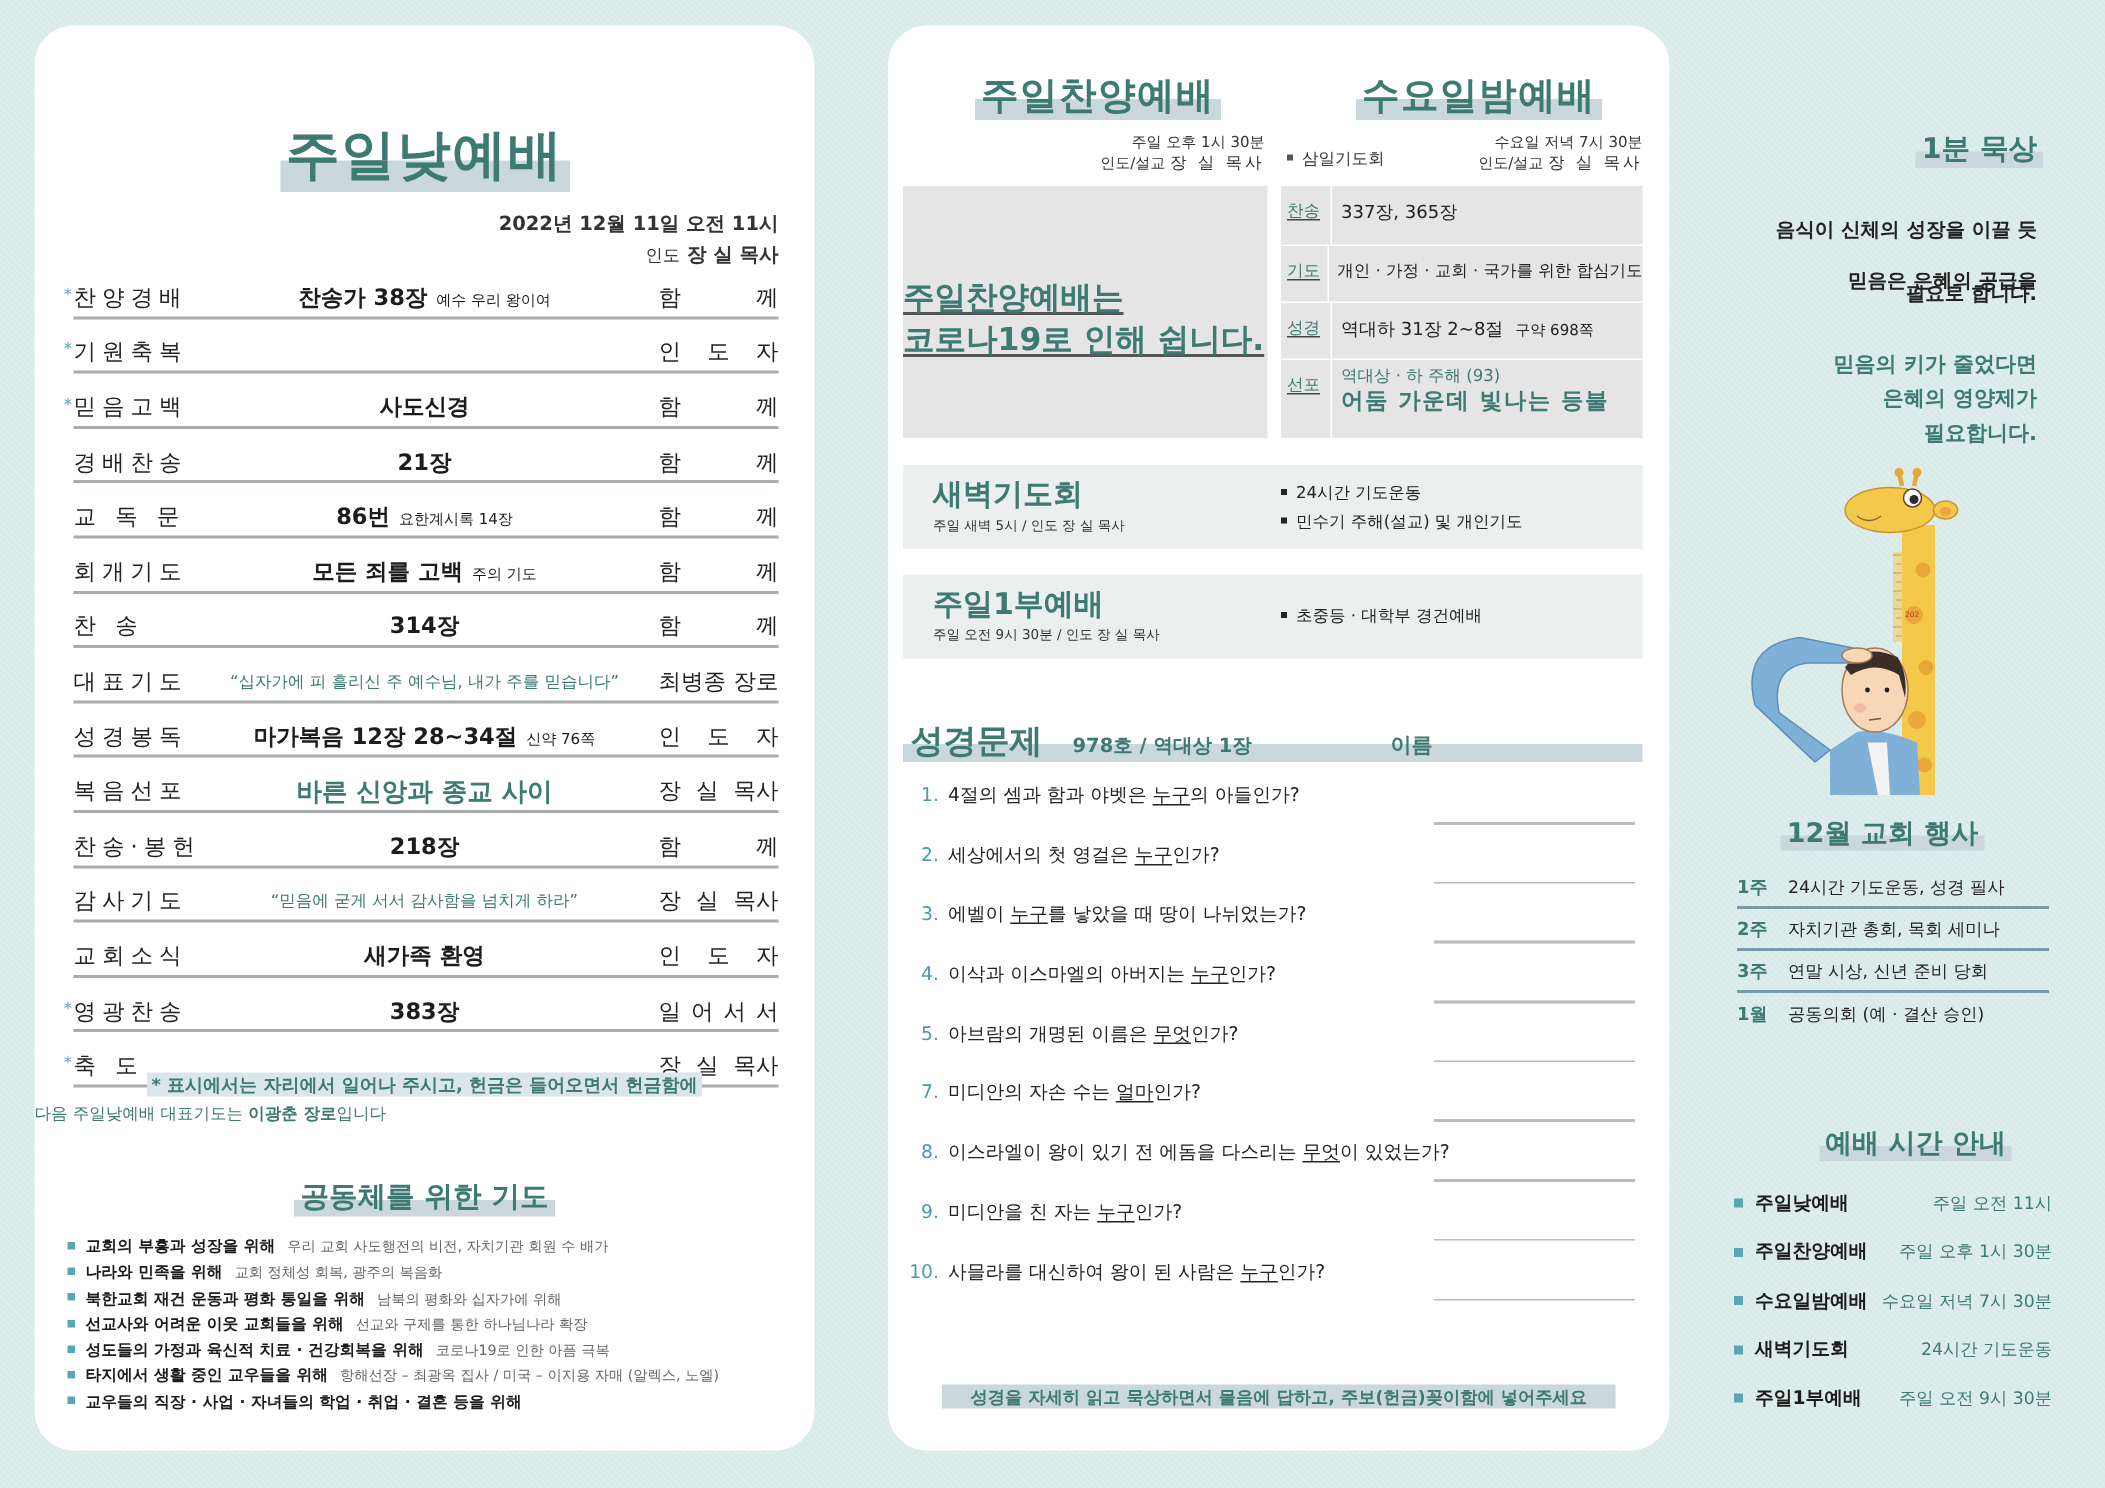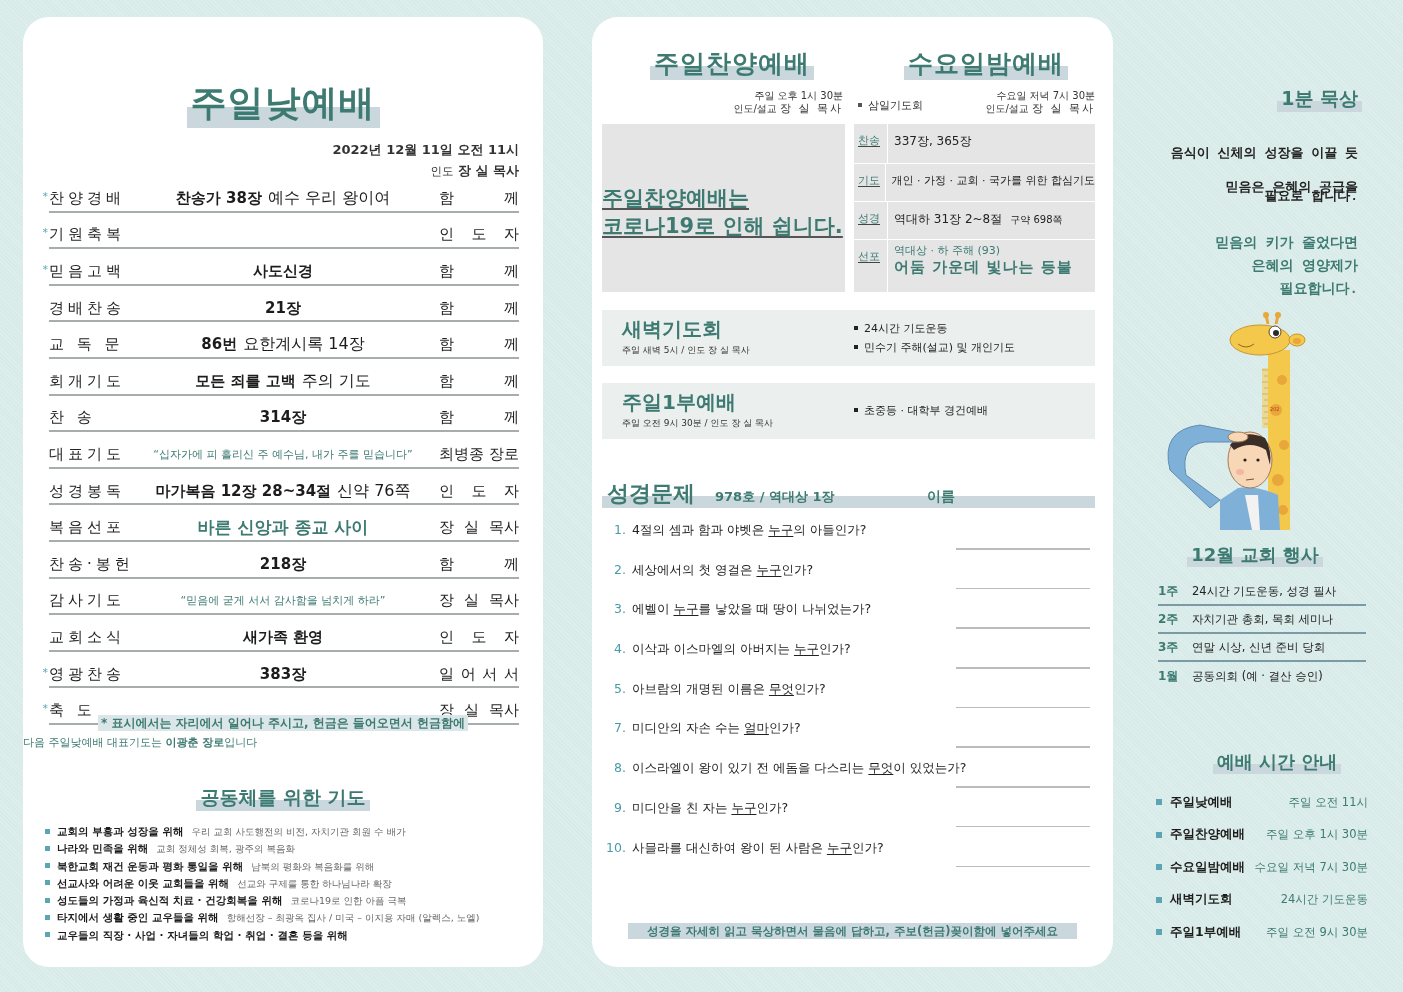--- a/index.html
+++ b/index.html
@@ -50,21 +50,21 @@
   }
   .order-row .star { width: 12px; font-size: 11px; color: #5aa6b4; text-align: right; padding-right: 1px; margin-top: -4px; }
   .order-row .label {
     width: 78px;
     font-size: 15px;
     letter-spacing: 4px;
     white-space: nowrap;
     color: #222;
   }
   .order-row .content { flex: 1; text-align: center; font-size: 15px; font-weight: bold; white-space: nowrap; }
-  .order-row .content .sub { font-size: 16px; font-weight: normal; margin-left: 6px; }
+  .order-row .content .sub { font-size: 10px; font-weight: normal; margin-left: 6px; }
   .order-row .content.quote { font-size: 11px; font-weight: normal; color: #3d7a72; }
   .order-row .content.sermon { color: #3d7a72; font-size: 17px; }
   .order-row .who { width: 80px; font-size: 15px; display: flex; justify-content: space-between; color: #222; }
   .order-row::after {
     content: "";
     position: absolute;
     left: 12px; right: 0; bottom: 4px;
     height: 2px;
     background: #a7acac;
   }
@@ -111,21 +111,21 @@
   .quiz-list li .num { display: inline-block; width: 26px; text-align: right; color: #4a9aa8; margin-right: 6px; }
   .quiz-list li u { text-decoration-color: #222; text-underline-offset: 2px; }
   .quiz-list li .ans { position: absolute; left: 356px; top: 26px; width: 134px; height: 1.5px; background: #b8bcbc; }
   .quiz-foot { position: absolute; top: 903px; left: 0; width: 100%; text-align: center; }
   .quiz-foot span { background: #cad8dd; color: #3d7a72; font-weight: bold; font-size: 11.5px; padding: 1px 19px; }
 
   
   #right { position: absolute; left: 1130px; top: 0; width: 273px; height: 992px; }
   .med-title-wrap { position: absolute; top: 86px; right: 45px; }
   .med-title { font-size: 19px; }
-  .med-text { position: absolute; right: 45px; font-size: 13px; line-height: 22px; font-weight: bold; font-family: Liberation Mono, monospace; }
+  .med-text { position: absolute; right: 45px; font-size: 13px; line-height: 22px; font-weight: bold; }
   .med-text.dark { color: #222; }
   .med-text.teal { color: #3d7a72; font-size: 14px; line-height: 23px; }
   .giraffe { position: absolute; left: 20px; top: 310px; width: 160px; height: 220px; }
   .events-title-wrap { position: absolute; top: 543px; left: 0; width: 250px; text-align: center; }
   .events-title { font-size: 18px; }
   .events { position: absolute; top: 578px; left: 28px; width: 208px; list-style: none; }
   .events li { height: 28px; display: flex; align-items: center; border-bottom: 2px solid #7a9aa6; font-size: 11.5px; color: #222; white-space: nowrap; }
   .events li:last-child { border-bottom: none; }
   .events li .wk { width: 34px; color: #3d7a72; font-weight: bold; font-size: 12px; }
   .times-title-wrap { position: absolute; top: 750px; left: 0; width: 250px; text-align: center; }
@@ -301,21 +301,21 @@
   <div class="note2">
     <span>다음 주일낮예배 대표기도는 </span><b>이광춘 장로</b><span>입니다</span>
   </div>
 
   <div class="prayer-title-wrap">
     <span class="hl-title prayer-title">공동체를 위한 기도</span>
   </div>
   <ul class="prayer-list" id="prayers">
       <li><span class="bullet"></span><b>교회의 부흥과 성장을 위해</b><span class="desc">우리 교회 사도행전의 비전, 자치기관 회원 수 배가</span></li>
       <li><span class="bullet"></span><b>나라와 민족을 위해</b><span class="desc">교회 정체성 회복, 광주의 복음화</span></li>
-      <li><span class="bullet"></span><b>북한교회 재건 운동과 평화 통일을 위해</b><span class="desc">남북의 평화와 복음화를 위해</span></li>
+      <li><span class="bullet"></span><b>북한교회 재건 운동과 평화 통일을 위해</b><span class="desc">남북의 평화와 십자가에 위해</span></li>
       <li><span class="bullet"></span><b>선교사와 어려운 이웃 교회들을 위해</b><span class="desc">선교와 구제를 통한 하나님나라 확장</span></li>
       <li><span class="bullet"></span><b>성도들의 가정과 육신적 치료 · 건강회복을 위해</b><span class="desc">코로나19로 인한 아픔 극복</span></li>
       <li><span class="bullet"></span><b>타지에서 생활 중인 교우들을 위해</b><span class="desc">항해선장 – 최광옥 집사 / 미국 – 이지용 자매 (알렉스, 노엘)</span></li>
       <li><span class="bullet"></span><b>교우들의 직장 · 사업 · 자녀들의 학업 · 취업 · 결혼 등을 위해</b></li>
     </ul>
 </div>
 
 <div id="mid" class="panel">
 
   <div class="svc-title-wrap" style="left:62px;">

